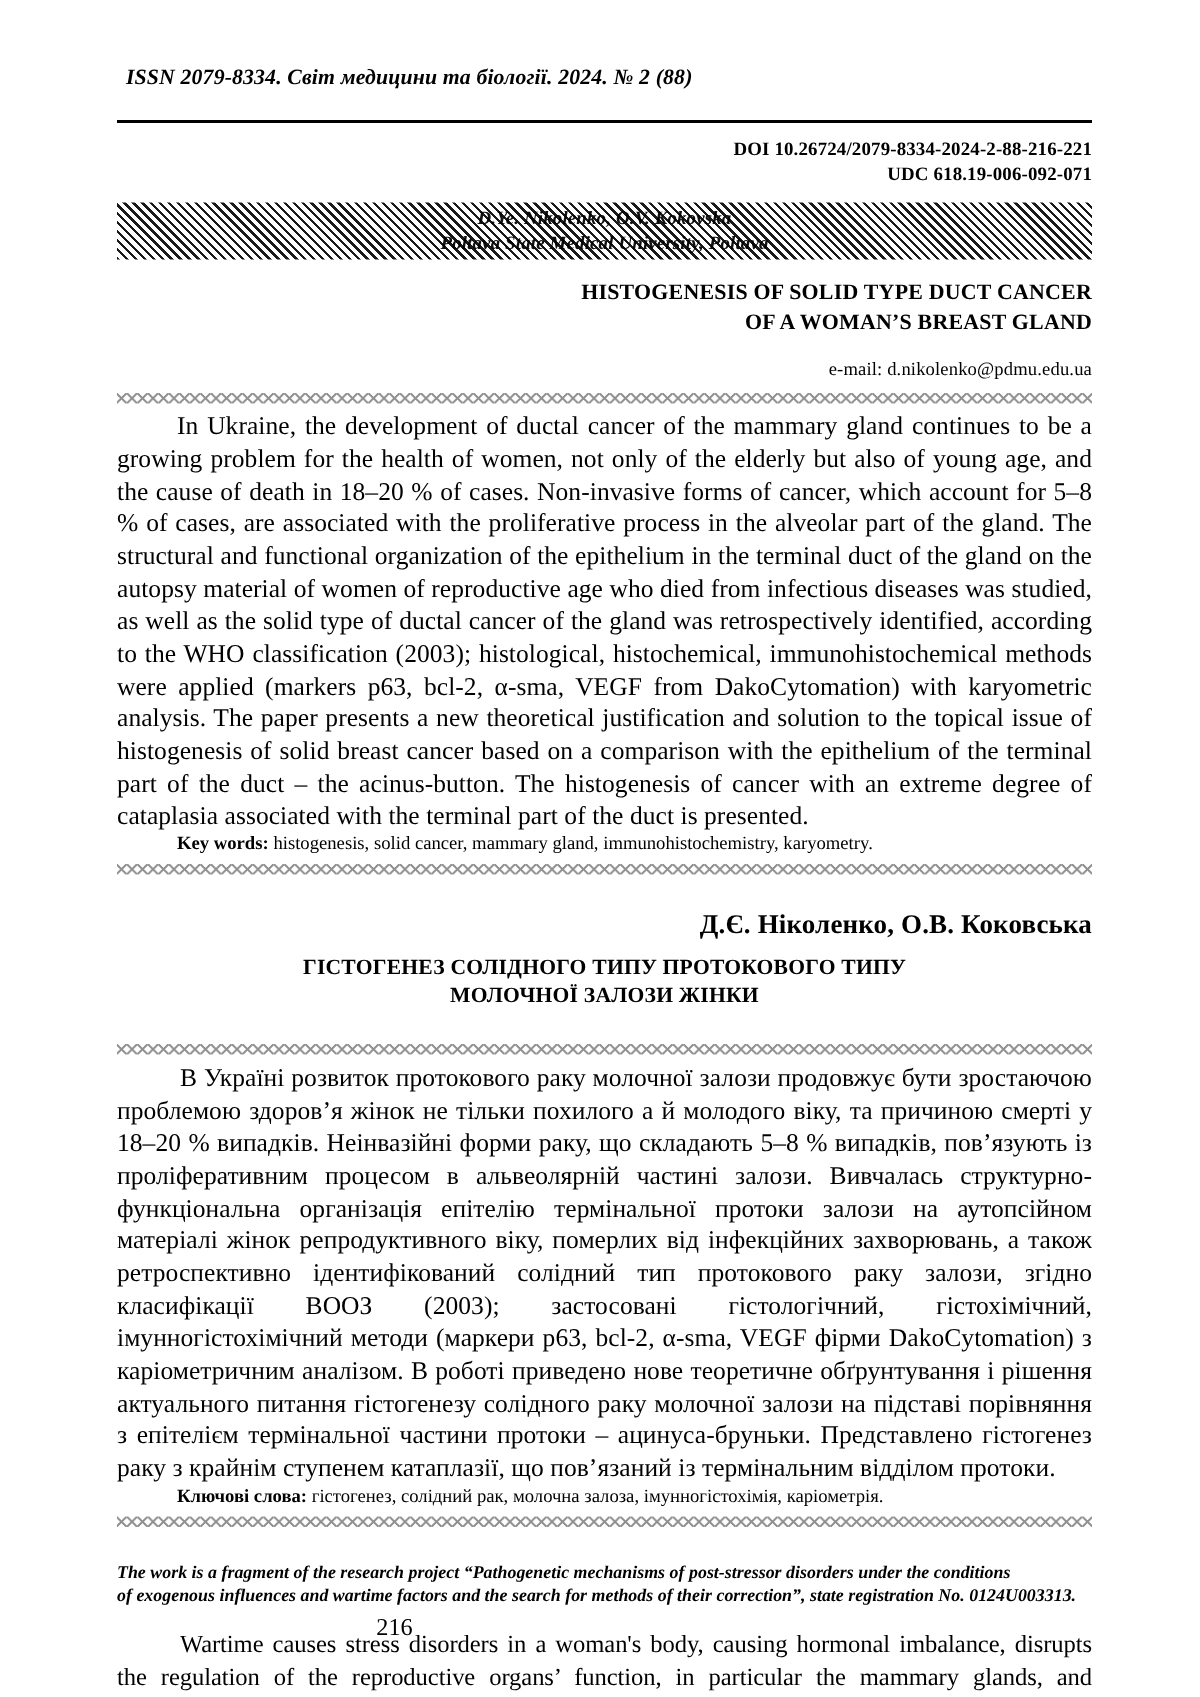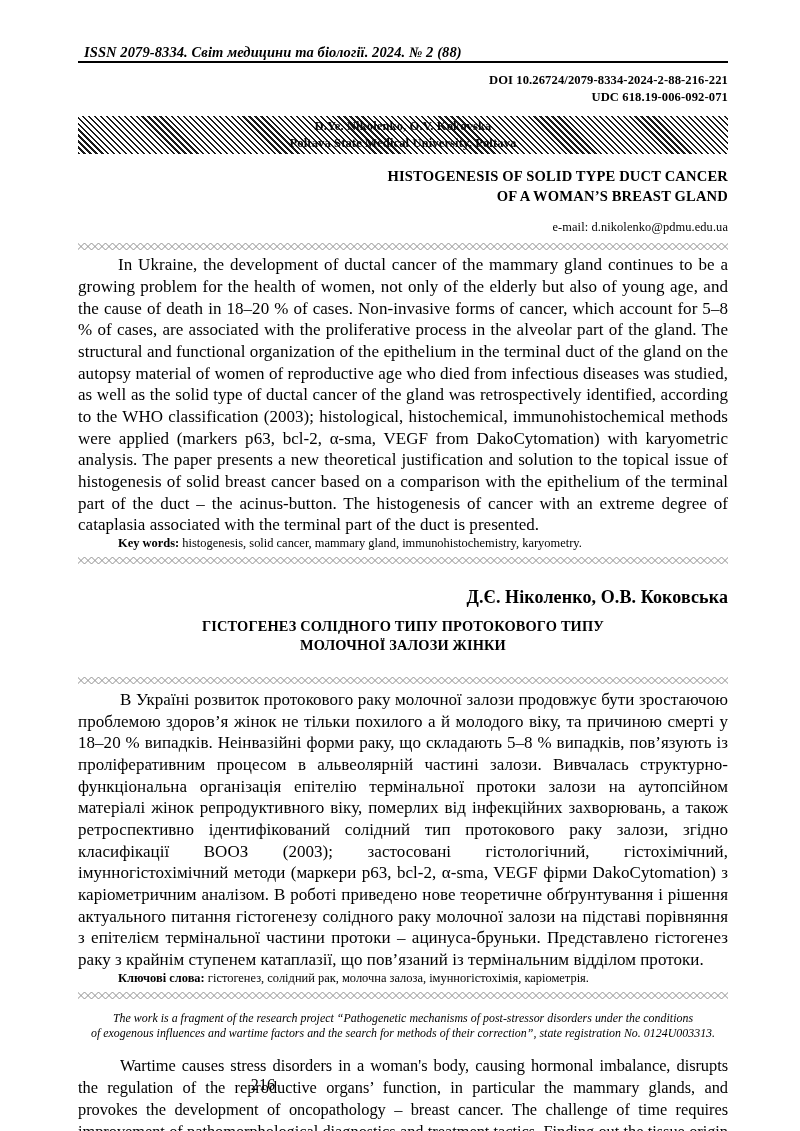--- a/index.html
+++ b/index.html
@@ -24,21 +24,21 @@
     padding: 44px 72px 0 78px;
   }
 
   
   .running-head {
     font-style: italic;
     font-weight: bold;
     font-size: 14.5px;
     letter-spacing: 0.1px;
     padding-left: 6px;
-    padding-bottom: 0;
+    padding-bottom: 19px;
     white-space: nowrap;
   }
   .head-rule {
     border: 0;
     border-top: 2.6px solid #000;
     margin: 0 0 9px 0;
     height: 0;
   }
 
   
@@ -56,20 +56,21 @@
     height: 38px;
     position: relative;
     background-image: repeating-linear-gradient(
         45deg,
         #1a1a1a 0px, #1a1a1a 1.6px,
         #ffffff 1.6px, #ffffff 4.2px);
     display: flex;
     flex-direction: column;
     align-items: center;
     justify-content: center;
+    font-style: italic;
   }
   .author-band .band-line {
     font-weight: bold;
     font-size: 12.6px;
     line-height: 1.42;
     text-align: center;
     color: #111;
     mix-blend-mode: multiply;
     letter-spacing: 0.1px;
   }
@@ -137,26 +138,27 @@
     text-align: center;
     font-weight: bold;
     font-size: 14.4px;
     line-height: 1.36;
     letter-spacing: 0.15px;
   }
   .gap-after-title-uk { height: 14px; }
 
   
   .funding {
-    margin-top: 11px;
+    margin-top: 22px;
     font-style: italic;
     font-size: 11.9px;
     line-height: 1.3;
-    text-align: center;
+    text-align: left;
     letter-spacing: 0.02px;
+    font-weight: bold;
   }
 
   
   .body-text {
     margin-top: 14px;
     font-size: 16.4px;
     line-height: 1.335;
     text-align: justify;
     text-justify: inter-word;
     text-indent: 42px;

